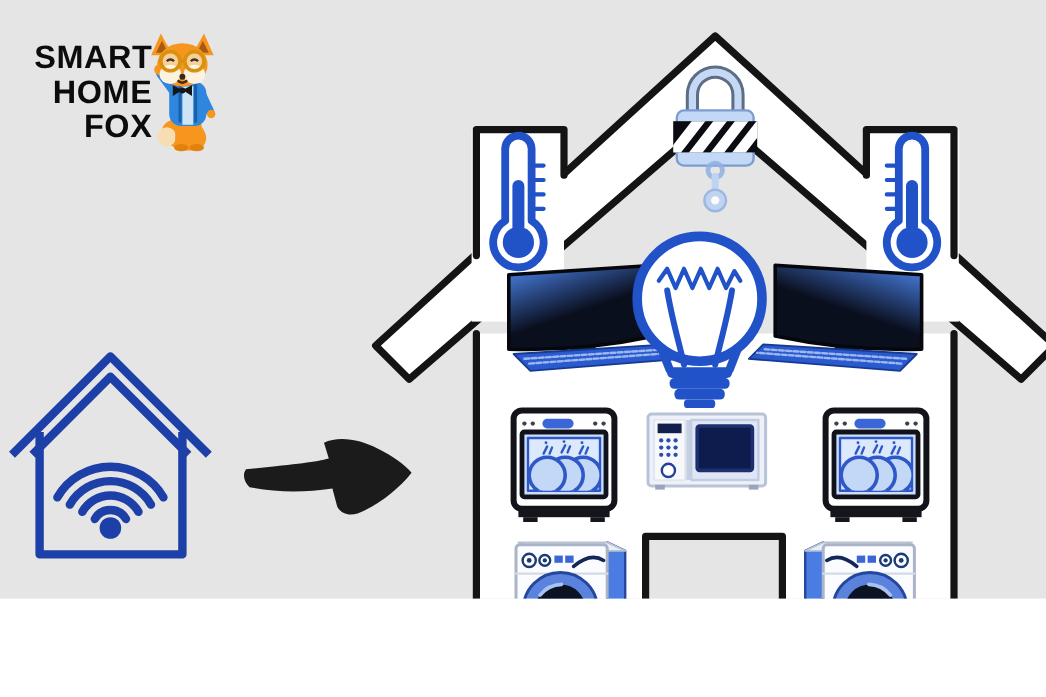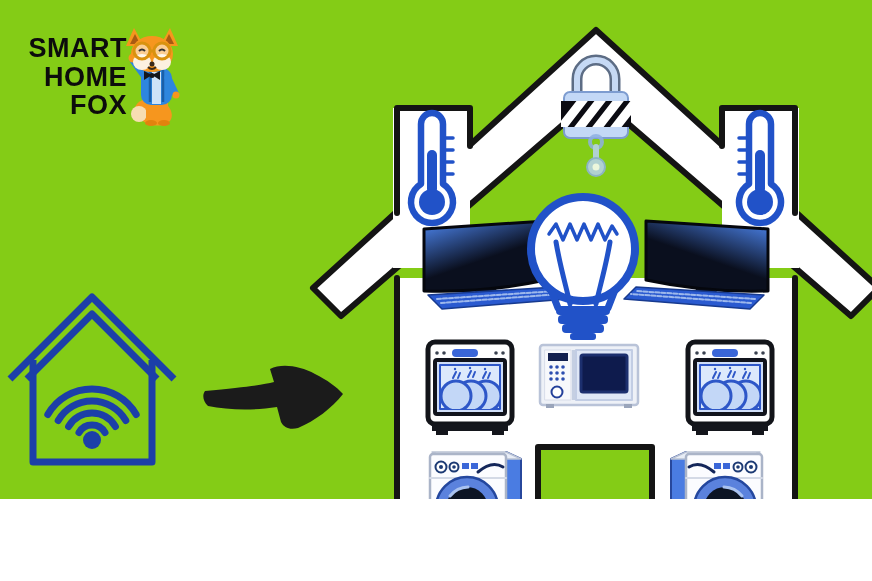--- a/index.html
+++ b/index.html
@@ -1,16 +1,16 @@
 <!DOCTYPE html>
 <html style="--c-logo-text: #0c0c0c; --c-outline: #141414; --c-icon-blue: #2152c8; --c-wifi-blue: #1c3fa8; --c-navy: #0d1526; --c-light-blue: #cfdef8; --c-pale-blue: #dce9fc; --c-mid-blue: #4a7ce2; --c-padlock-blue: #c3d8f6; --c-screen-blue: #4d86f0; --c-keyboard-blue: #2a5ad0; --c-fox-orange: #f6961e; --c-fox-jacket: #2e86de; --c-arrow-black: #1b1b1b;"><head>
 <meta charset="utf-8">
 <style>
   html,body{margin:0;padding:0;background:#fff;}
-  .stage{position:relative;width:872px;height:499px;background:#84cc16;overflow:hidden;
+  .stage{position:relative;width:872px;height:499px;background:#e5e5e5;overflow:hidden;
          font-family:"Liberation Sans", sans-serif;}
   svg{position:absolute;inset:0;display:block;}
   .logo-text{font-family:"Liberation Sans", sans-serif;font-weight:700;font-size:27px;
              letter-spacing:.5px;fill:var(--c-logo-text,#0c0c0c);}
   
   .ol-s{stroke:var(--c-outline,#141414);}.n-f{fill:none}
   .ib-s{stroke:var(--c-icon-blue,#2152c8);}
   .ib-f{fill:var(--c-icon-blue,#2152c8);}
   .wb-s{stroke:var(--c-wifi-blue,#1c3fa8);}
   .wb-f{fill:var(--c-wifi-blue,#1c3fa8);}

